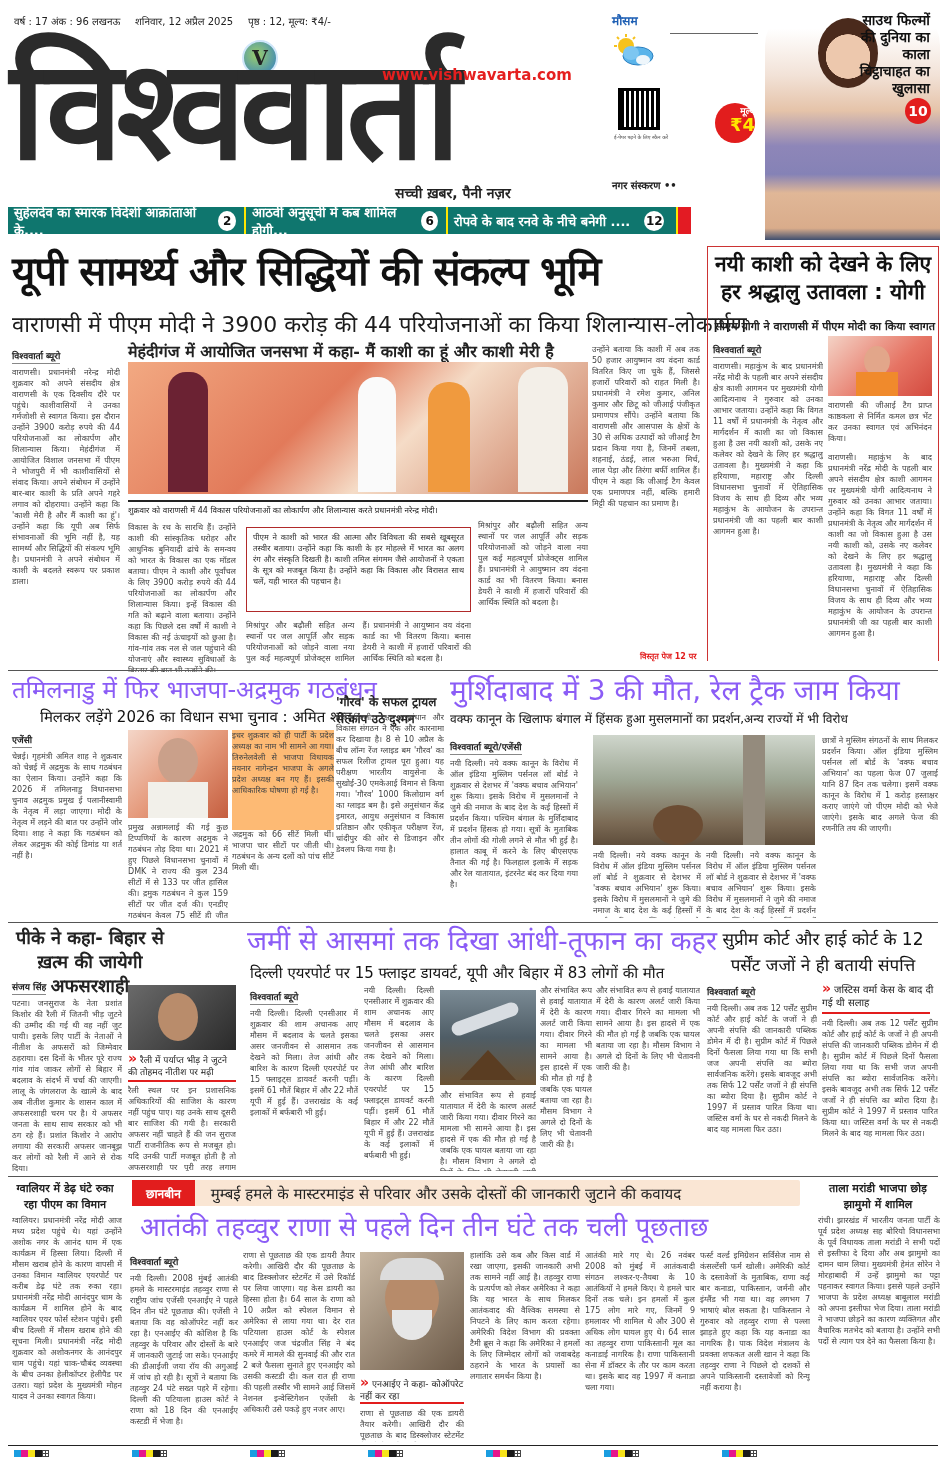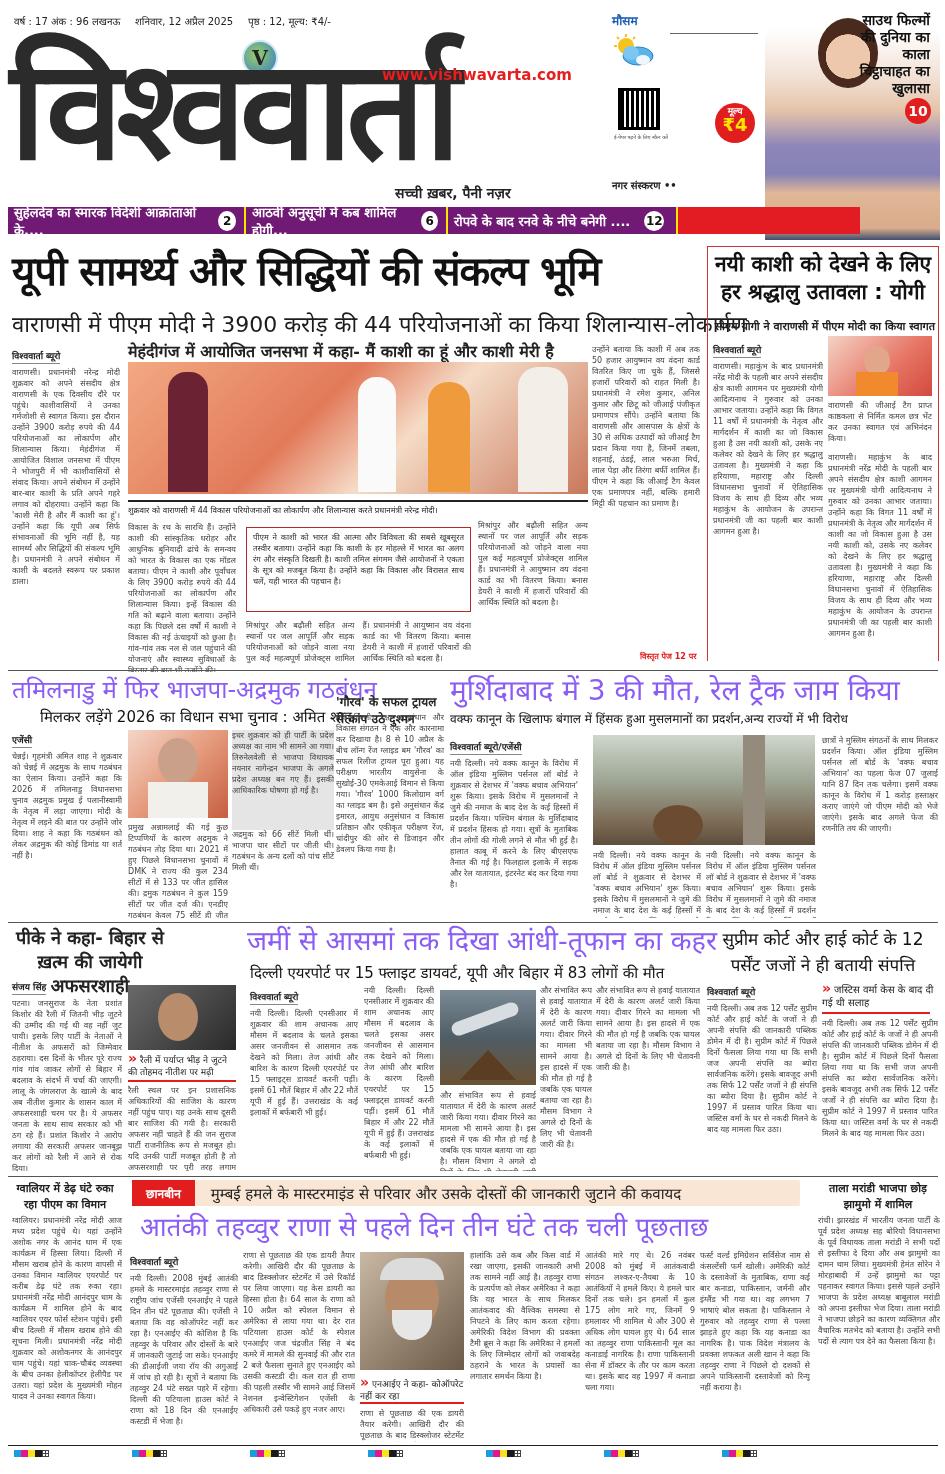--- a/index.html
+++ b/index.html
@@ -10,29 +10,29 @@
 .logo{left:242px;top:40px;width:36px;height:36px;border-radius:50%;background:radial-gradient(circle at 40% 40%,#9ccf6b,#2e7bc6);border:2px solid #cfe6fa;display:flex;align-items:center;justify-content:center;font-weight:bold;color:#222;font-size:20px;font-family:"DejaVu Serif",serif}
 .url{left:382px;top:66px;color:#e51f1f;font-weight:bold;font-size:15px}
 .tagline{left:395px;top:183px;font-size:14px;font-weight:bold;color:#222}
 .weather{left:612px;top:12px;width:148px}
 .weather h4{color:#1e5fb4;font-size:12px}
 .sun{position:absolute;left:0;top:22px;width:42px;height:34px}
 .wrow{font-size:9px;display:flex;margin-left:58px;line-height:11px}
 .wrow span:first-child{width:40px}
 .qr{left:618px;top:88px;width:42px;height:42px;background:repeating-linear-gradient(90deg,#000 0 3px,#fff 3px 5px),#000;border:3px solid #000;outline:2px solid #fff}
 .qrnote{left:612px;top:134px;font-size:5px;width:58px;text-align:center;color:#444}
-.price{left:715px;top:103px;width:40px;height:40px;border-radius:50%;background:#e21d1d;color:#fff;text-align:center;font-weight:bold;line-height:1}
+.price{left:715px;top:103px;width:40px;height:40px;border-radius:50%;background:#e21d1d;color:#fff;text-align:right;font-weight:bold;line-height:1}
 .price .l{font-size:9px;display:block;margin-top:4px}
 .price .v{font-size:18px;color:#ffe600}
 .edition{left:612px;top:178px;font-size:10px;font-weight:bold}
 .model{left:765px;top:5px;width:175px;height:235px;background:linear-gradient(180deg,#fff 0,#fff 10%,#f2e2d7 30%,#e5c3a9 45%,#8e86b8 60%,#8582b6 72%,#e0b797 80%,#d9ac8b 95%,#3e4e6f 100%);border-radius:40px 40px 0 0}
 .modelhead{left:818px;top:18px;width:60px;height:70px;border-radius:50%;background:radial-gradient(circle at 50% 55%,#edc8ad 45%,#4a2a1c 46%)}
 .promo{left:820px;top:12px;width:110px;text-align:right;font-size:14px;font-weight:bold;line-height:17px;color:#111}
 .promo-num{left:905px;top:98px;width:26px;height:26px;border-radius:50%;background:#e21d1d;color:#fff;font-weight:bold;font-size:14px;text-align:center;line-height:26px}
-.redbar{left:8px;top:207px;width:852px;height:27px;background:#701a75;display:flex}
+.redbar{left:8px;top:207px;width:683px;height:27px;background:#0f766e;display:flex}
 .teaser{flex:0 0 auto;display:flex;align-items:center;color:#fff;font-weight:bold;font-size:13px;padding-left:6px;border-right:2px solid #ffe600;height:100%}
 .teaser .n{background:#fff;color:#111;border-radius:50%;width:20px;height:20px;display:inline-flex;align-items:center;justify-content:center;margin:0 8px 0 14px;font-size:12px}
 .h1{left:12px;top:248px;font-size:40px;font-weight:bold;line-height:46px;color:#111;letter-spacing:-1px}
 .h2{left:12px;top:312px;font-size:22px;line-height:26px;color:#1c1c1c}
 .h3{left:128px;top:340px;font-size:16px;font-weight:bold;color:#222}
 .byline{font-size:9px;font-weight:bold;border-bottom:1px solid #888;padding-bottom:1px;display:inline-block}
 .col{font-size:8px;line-height:11px;color:#444;text-align:justify;overflow:hidden}
 .photo{background:linear-gradient(135deg,#f2a982,#e27a5a 40%,#f5dcc7 60%,#c9775a)}
 .caption{font-size:8px;color:#222}
 .boxed{border:1px solid #b02a2a;padding:4px 6px}
@@ -159,21 +159,21 @@
 <div class="abs" style="left:12px;top:728px;width:110px">
   <div class="byline">एजेंसी</div>
   <div class="col" style="height:190px;margin-top:3px">चेन्नई। गृहमंत्री अमित शाह ने शुक्रवार को चेन्नई में अद्रमुक के साथ गठबंधन का ऐलान किया। उन्होंने कहा कि 2026 में तमिलनाडु विधानसभा चुनाव अद्रमुक प्रमुख ई पलानीस्वामी के नेतृत्व में लड़ा जाएगा। मोदी के नेतृत्व में लड़ने की बात पर उन्होंने जोर दिया। शाह ने कहा कि गठबंधन को लेकर अद्रमुक की कोई डिमांड या शर्त नहीं है।</div>
 </div>
 <div class="abs" style="left:128px;top:730px;width:100px;height:88px;background:linear-gradient(135deg,#f4d6c8,#e59a7c 50%,#c55e3f)">
   <div style="position:absolute;left:30px;top:8px;width:40px;height:46px;border-radius:50%;background:#caa08a"></div>
   <div style="position:absolute;left:20px;top:52px;width:60px;height:36px;background:#f2f0ea"></div>
 </div>
 <div class="abs col" style="left:128px;top:822px;width:100px;height:96px">प्रमुख अन्नामलाई की गई कुछ टिप्पणियों के कारण अद्रमुक ने गठबंधन तोड़ दिया था। 2021 में हुए पिछले विधानसभा चुनावों में DMK ने राज्य की कुल 234 सीटों में से 133 पर जीत हासिल की। द्रमुक गठबंधन ने कुल 159 सीटों पर जीत दर्ज की। एनडीए गठबंधन केवल 75 सीटें ही जीत सका। अद्रमुक को 66 सीटें मिली थीं। भाजपा चार सीटों पर जीती थी। गठबंधन के अन्य दलों को पांच सीटें मिली थीं।</div>
 <div class="abs col" style="left:232px;top:730px;width:102px;height:188px">प्रमुख अन्नामलाई की गई कुछ टिप्पणियों के कारण अद्रमुक ने गठबंधन तोड़ दिया था। 2021 में हुए पिछले विधानसभा चुनावों में DMK ने राज्य की कुल 234 सीटों में से 133 पर जीत हासिल की। द्रमुक गठबंधन ने कुल 159 सीटों पर जीत दर्ज की। एनडीए गठबंधन केवल 75 सीटें ही जीत सका। अद्रमुक को 66 सीटें मिली थीं। भाजपा चार सीटों पर जीती थी। गठबंधन के अन्य दलों को पांच सीटें मिली थीं।</div>
-<div class="abs col" style="left:232px;top:730px;width:102px;height:100px;background:#e5e5e5">इधर शुक्रवार को ही पार्टी के प्रदेश अध्यक्ष का नाम भी सामने आ गया। तिरुनेलवेली से भाजपा विधायक नयनार नागेन्द्रन भाजपा के अगले प्रदेश अध्यक्ष बन गए हैं। इसकी आधिकारिक घोषणा हो गई है।</div>
+<div class="abs col" style="left:232px;top:730px;width:102px;height:100px;background:#fdba74">इधर शुक्रवार को ही पार्टी के प्रदेश अध्यक्ष का नाम भी सामने आ गया। तिरुनेलवेली से भाजपा विधायक नयनार नागेन्द्रन भाजपा के अगले प्रदेश अध्यक्ष बन गए हैं। इसकी आधिकारिक घोषणा हो गई है।</div>
 
 <div class="abs" style="left:336px;top:694px;width:108px;text-align:left;font-size:12px;font-weight:bold;line-height:17px">'गौरव' के सफल ट्रायल से कांप उठे दुश्मन</div>
 <div class="abs col" style="left:336px;top:712px;width:108px;height:206px">नयी दिल्ली। रक्षा अनुसंधान और विकास संगठन ने एक और कारनामा कर दिखाया है। 8 से 10 अप्रैल के बीच लॉन्ग रेंज ग्लाइड बम 'गौरव' का सफल रिलीज ट्रायल पूरा हुआ। यह परीक्षण भारतीय वायुसेना के सुखोई-30 एमकेआई विमान से किया गया। 'गौरव' 1000 किलोग्राम वर्ग का ग्लाइड बम है। इसे अनुसंधान केंद्र इमारत, आयुध अनुसंधान व विकास प्रतिष्ठान और एकीकृत परीक्षण रेंज, चांदीपुर की ओर से डिजाइन और डेवलप किया गया है।</div>
 
 <div class="abs h-med" style="left:450px;top:676px;font-size:28px">मुर्शिदाबाद में 3 की मौत, रेल ट्रैक जाम किया</div>
 <div class="abs sub" style="left:450px;top:710px;font-size:12px">वक्फ कानून के खिलाफ बंगाल में हिंसक हुआ मुसलमानों का प्रदर्शन,अन्य राज्यों में भी विरोध</div>
 <div class="abs" style="left:450px;top:735px;width:128px">
   <div class="byline">विश्ववार्ता ब्यूरो/एजेंसी</div>
   <div class="col" style="height:168px;margin-top:3px">नयी दिल्ली। नये वक्फ कानून के विरोध में ऑल इंडिया मुस्लिम पर्सनल लॉ बोर्ड ने शुक्रवार से देशभर में 'वक्फ बचाव अभियान' शुरू किया। इसके विरोध में मुसलमानों ने जुमे की नमाज के बाद देश के कई हिस्सों में प्रदर्शन किया। पश्चिम बंगाल के मुर्शिदाबाद में प्रदर्शन हिंसक हो गया। सूत्रों के मुताबिक तीन लोगों की गोली लगने से मौत भी हुई है। हालात काबू में करने के लिए बीएसएफ तैनात की गई है। फिलहाल इलाके में सड़क और रेल यातायात, इंटरनेट बंद कर दिया गया है।</div>
 </div>

